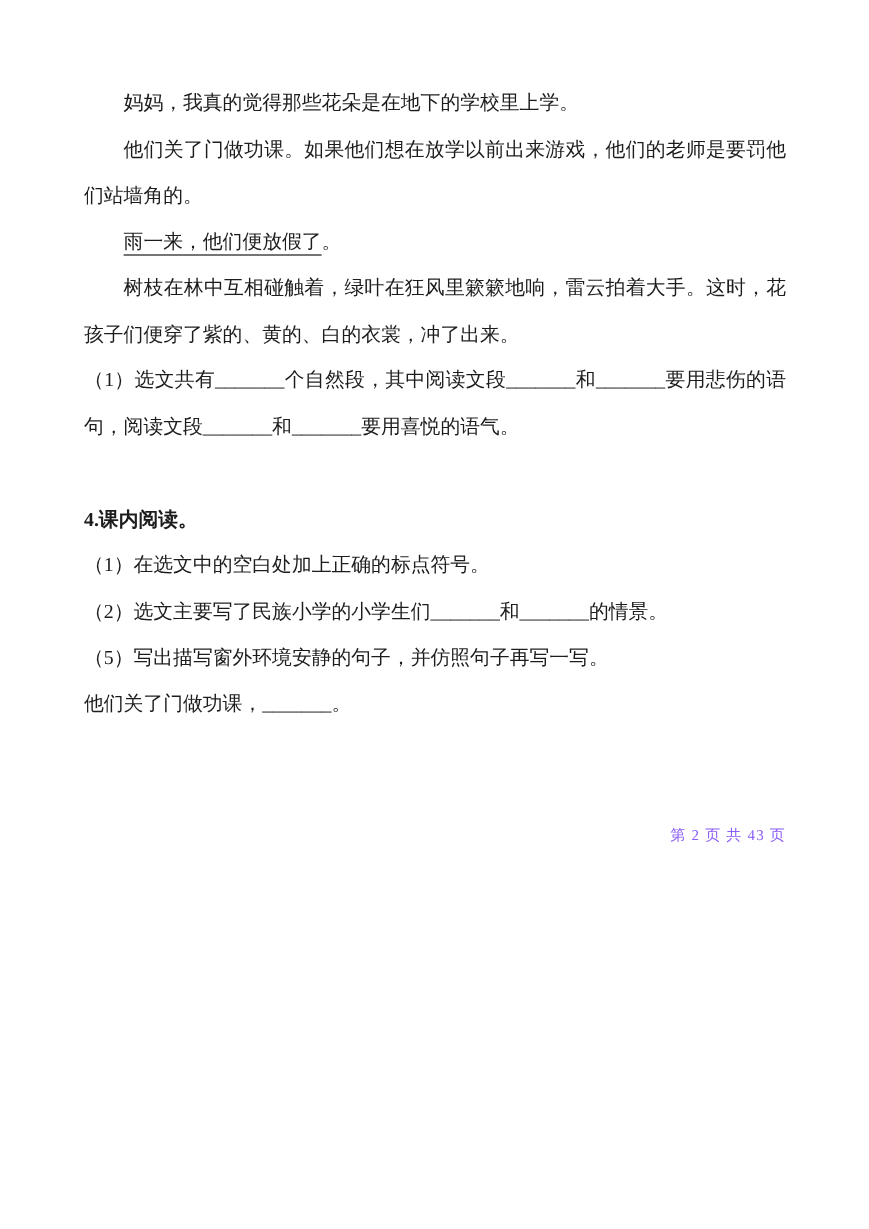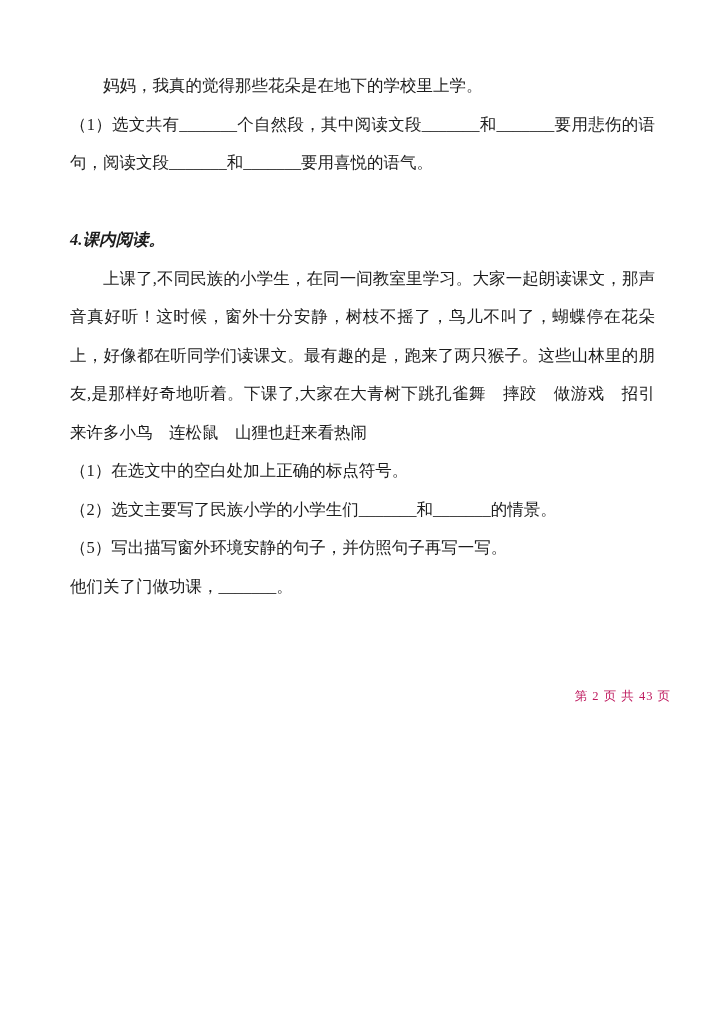--- a/index.html
+++ b/index.html
@@ -33,45 +33,46 @@
     word-break: break-all;
   }
   .para.indent {
     text-indent: 2em;
   }
   .para.heading {
     font-weight: bold;
   }
   .para.space-before {
     margin-top: 38.5px;
-    font-style: italic;
   }
   .underline {
     text-decoration: underline;
     text-underline-offset: 5px;
     text-decoration-thickness: 1px;
   }
   .page-footer {
     position: absolute;
-    right: 53px;
+    right: 69px;
     bottom: 47px;
     font-size: 12.5px;
     line-height: 18px;
-    color: #be185d;
+    color: #8b5cf6;
     letter-spacing: 1px;
   }
 </style>
 </head>
 <body>
 
 <div class="page">
   <div class="doc-body">
       <p class="para indent">妈妈，我真的觉得那些花朵是在地下的学校里上学。</p>
+      <p class="para indent">他们关了门做功课。如果他们想在放学以前出来游戏，他们的老师是要罚他们站墙角的。</p>
+      <p class="para indent"><span></span><span class="underline">雨一来，他们便放假了</span><span>。</span></p>
+      <p class="para indent">树枝在林中互相碰触着，绿叶在狂风里簌簌地响，雷云拍着大手。这时，花孩子们便穿了紫的、黄的、白的衣裳，冲了出来。</p>
       <p class="para">（1）选文共有_______个自然段，其中阅读文段_______和_______要用悲伤的语句，阅读文段_______和_______要用喜悦的语气。</p>
       <p class="para heading space-before">4.课内阅读。</p>
-      <p class="para indent">上课了,不同民族的小学生，在同一间教室里学习。大家一起朗读课文，那声音真好听！这时候，窗外十分安静，树枝不摇了，鸟儿不叫了，蝴蝶停在花朵上，好像都在听同学们读课文。最有趣的是，跑来了两只猴子。这些山林里的朋友,是那样好奇地听着。下课了,大家在大青树下跳孔雀舞　摔跤　做游戏　招引来许多小鸟　连松鼠　山狸也赶来看热闹</p>
       <p class="para">（1）在选文中的空白处加上正确的标点符号。</p>
       <p class="para">（2）选文主要写了民族小学的小学生们_______和_______的情景。</p>
       <p class="para">（5）写出描写窗外环境安静的句子，并仿照句子再写一写。</p>
       <p class="para">他们关了门做功课，_______。</p>
     </div>
   <div class="page-footer">第 2 页 共 43 页</div>
 </div>
 
 </body></html>

